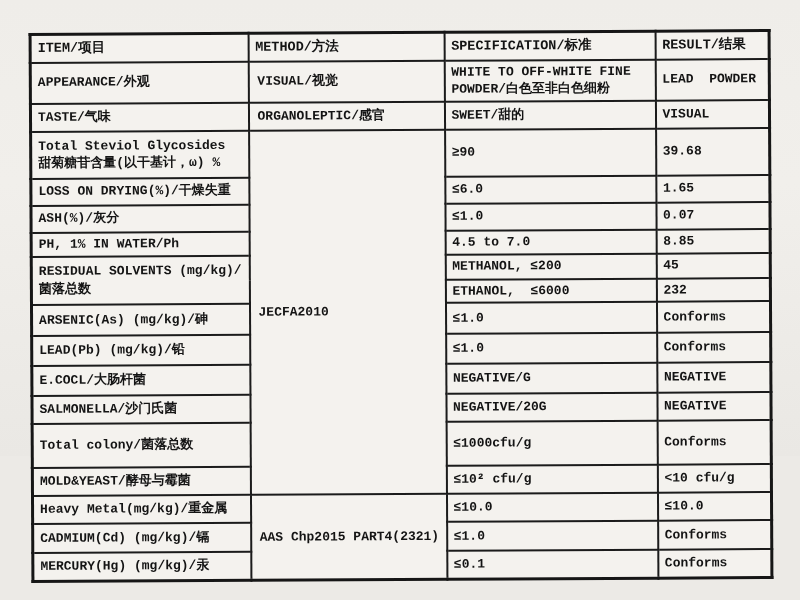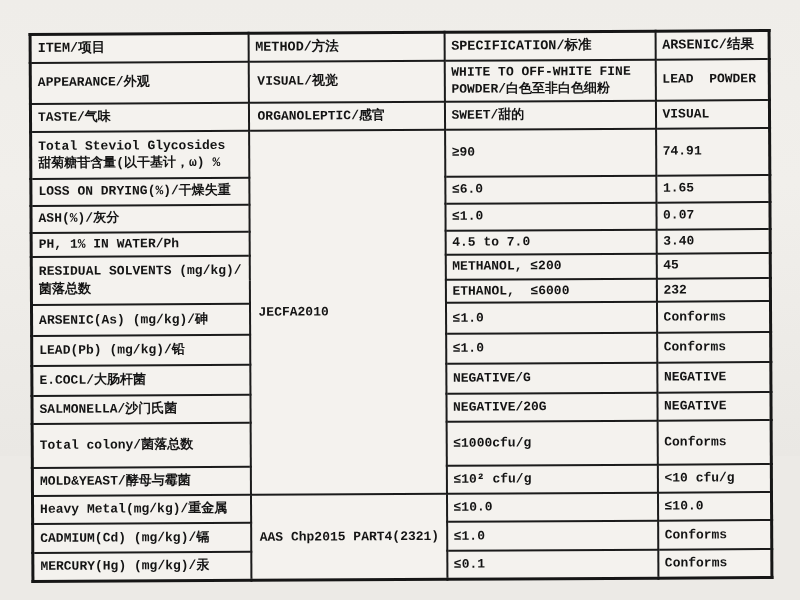--- a/index.html
+++ b/index.html
@@ -45,21 +45,21 @@
         <col class="c2">
         <col class="c3">
         <col class="c4">
       </colgroup>
 
     <tbody>
         <tr style="height:28px">
       <th>ITEM/项目</th>
       <th>METHOD/方法</th>
       <th>SPECIFICATION/标准</th>
-      <th>ARSENIC/结果</th>
+      <th>RESULT/结果</th>
     </tr>
 
     <tr style="height:39px">
       <td>APPEARANCE/外观</td>
       <td class="method">VISUAL/视觉</td>
       <td>WHITE TO OFF-WHITE FINE POWDER/白色至非白色细粉</td>
       <td>LEAD  POWDER</td>
     </tr>
 
     <tr style="height:28px">
@@ -67,39 +67,39 @@
       <td class="method">ORGANOLEPTIC/感官</td>
       <td>SWEET/甜的</td>
       <td>VISUAL</td>
     </tr>
 
     <tr style="height:47px">
       <td>Total Steviol Glycosides
 甜菊糖苷含量(以干基计，ω) %</td>
       <td class="method" rowspan="12">JECFA2010</td>
       <td>≥90</td>
-      <td>74.91</td>
+      <td>39.68</td>
     </tr>
 
     <tr style="height:27px">
       <td>LOSS ON DRYING(%)/干燥失重</td>
       <td>≤6.0</td>
       <td>1.65</td>
     </tr>
 
     <tr style="height:27px">
       <td>ASH(%)/灰分</td>
       <td>≤1.0</td>
       <td>0.07</td>
     </tr>
 
     <tr style="height:24px">
       <td>PH, 1% IN WATER/Ph</td>
       <td>4.5 to 7.0</td>
-      <td>3.40</td>
+      <td>8.85</td>
     </tr>
 
     <tr style="height:25px">
       <td rowspan="2">RESIDUAL SOLVENTS (mg/kg)/菌落总数</td>
       <td>METHANOL, ≤200</td>
       <td>45</td>
     </tr>
 
     <tr style="height:23px">
       <td>ETHANOL,  ≤6000</td>

